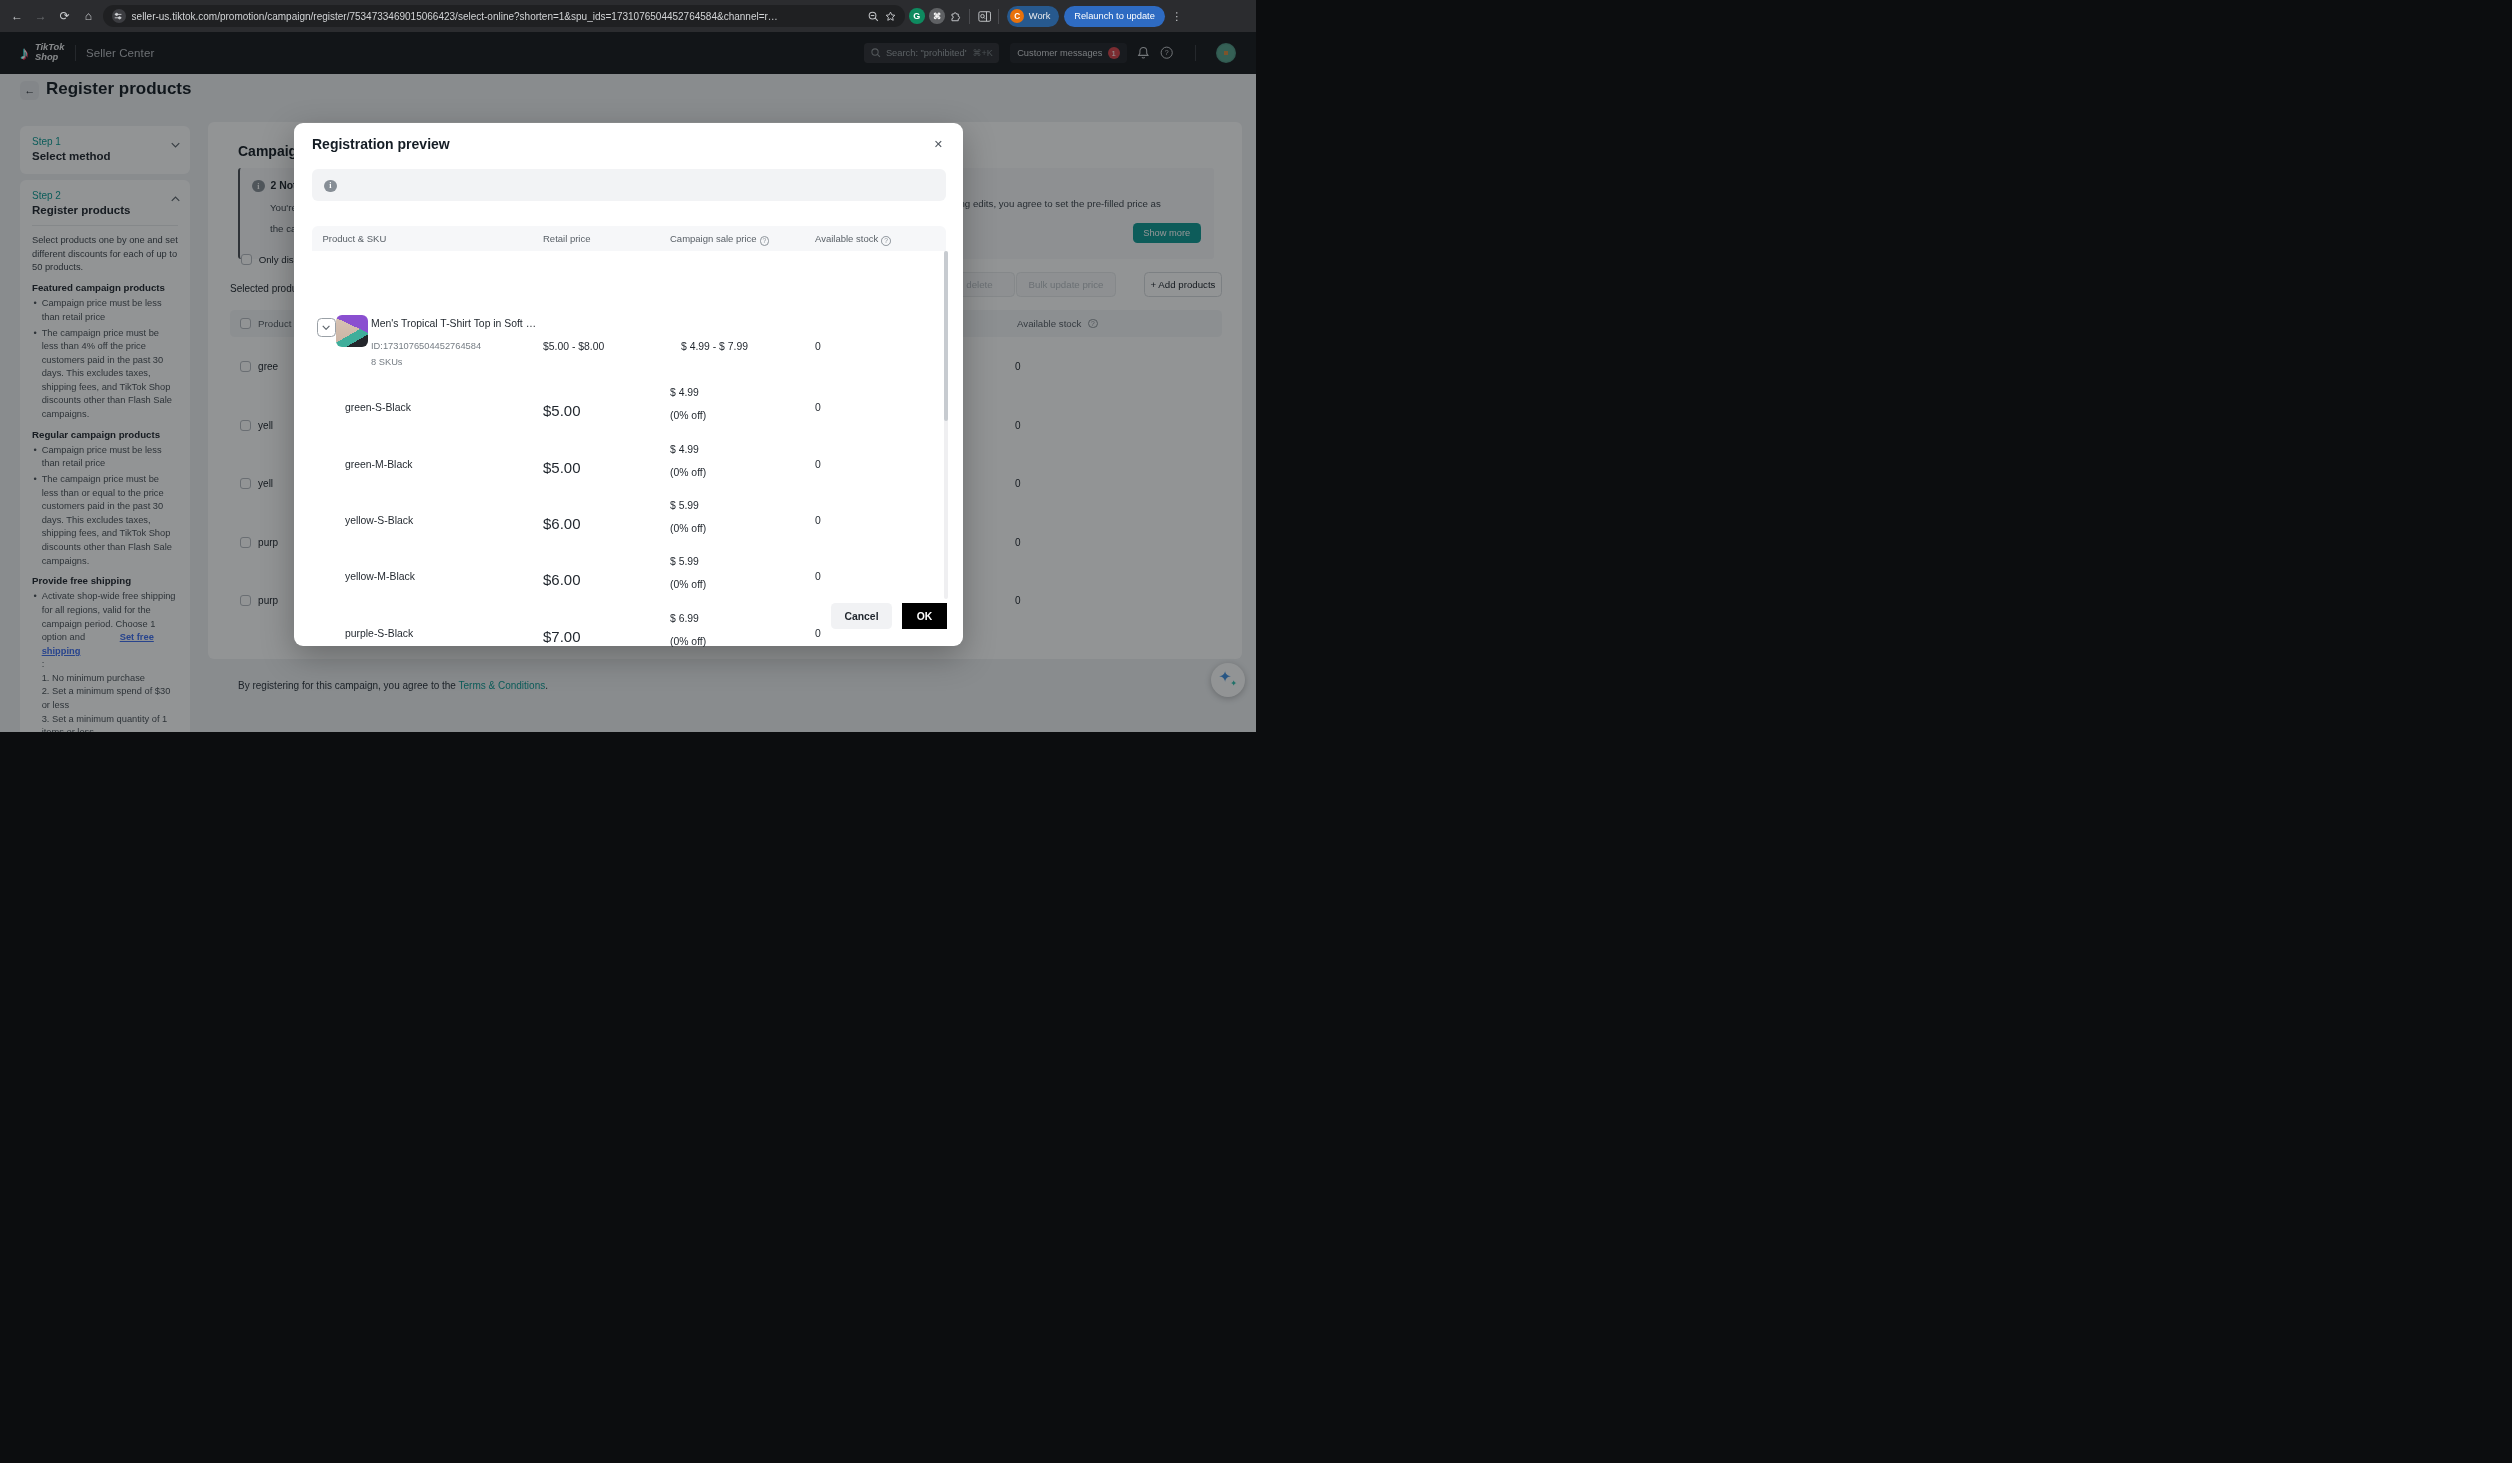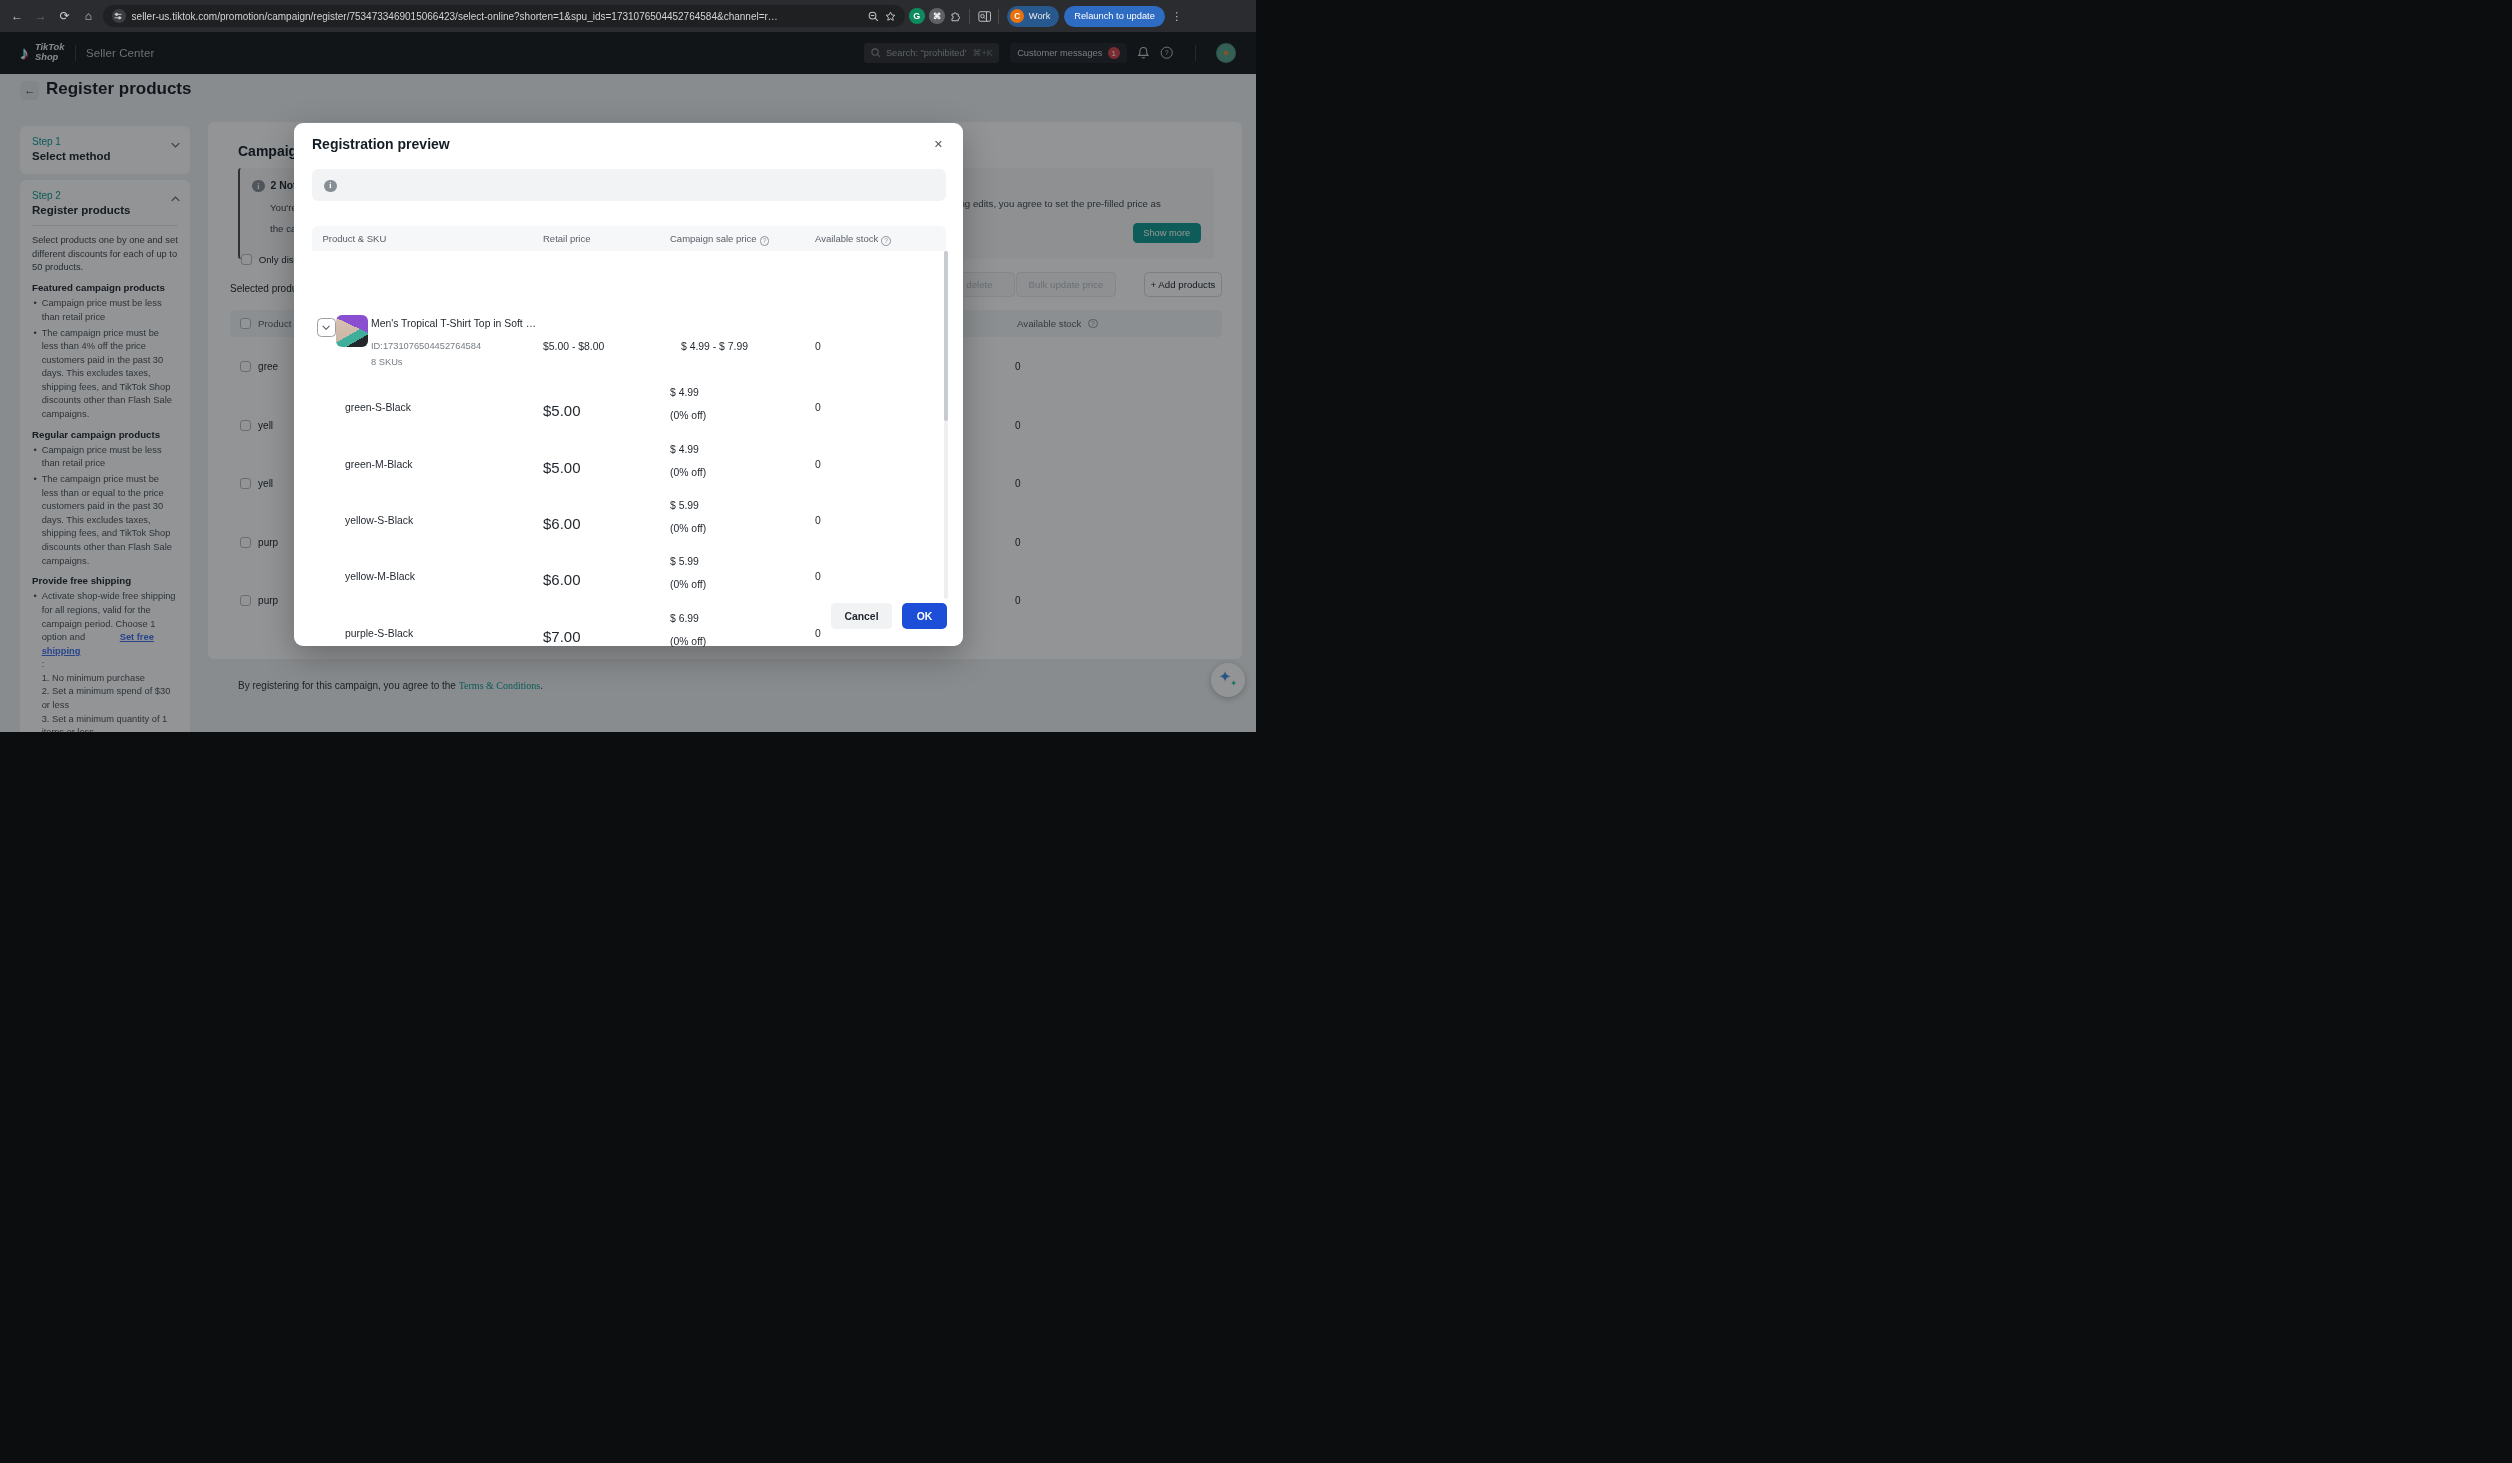--- a/index.html
+++ b/index.html
@@ -98,21 +98,21 @@
   #bg-thead .cbx { margin-left:10.4px; }
   #bg-col-product { margin-left:6.7px; }
   #bg-col-stock { position:absolute; left:787px; display:flex; align-items:center; gap:3.7px; }
   .bg-row { position:absolute; left:22px; right:20px; height:30px; display:flex; align-items:center;
             font-size:10px; color:#20262e; }
   .bg-row .cbx { margin-left:10.4px; }
   .bg-row .lbl { margin-left:6.7px; white-space:nowrap; }
   .bg-row .stk { position:absolute; left:785px; }
 
   #terms-line { position:absolute; left:238px; top:606px; font-size:10px; color:#2a313a; }
-  #terms-line a { color:#0d9a94; text-decoration:none;font-family:Liberation Serif, serif; }
+  #terms-line a { color:#0d9a94; text-decoration:none; }
 
   #footerbar { position:absolute; left:0; right:0; top:622px; height:35px; background:#fff; border-top:0.7px solid #e6e8ea; }
   #prev-btn { position:absolute; left:232px; top:5.2px; height:24.5px; border-radius:4.5px; background:#eef0f1;
               color:#20262e; font-size:10px; font-weight:bold; display:flex; align-items:center;
               gap:5.2px; padding:0 11px; border:none; }
   #discard-btn { position:absolute; left:1084px; top:5.2px; width:67px; height:25px; border-radius:4.5px;
                  background:#eff0f2; color:#20262e; font-size:10px; font-weight:500; border:none; }
   #loading-btn { position:absolute; left:1159px; top:5.2px; width:63px; height:25px; border-radius:4.5px;
                  background:#0d9a94; border:none; display:flex; align-items:center; justify-content:center; }
   .spin { width:11px; height:11px; border:1.5px solid rgba(255,255,255,.35); border-top-color:#fff;
@@ -157,22 +157,22 @@
   .mrow { position:absolute; left:18px; width:634px; height:57px; }
   .mrow .nm { position:absolute; left:33px; top:21px; font-size:10.4px; color:#1f252c; }
   .mrow .rt { position:absolute; left:231px; top:21px; font-size:15px; color:#1f252c; }
   .mrow .cp1 { position:absolute; left:358px; top:6px; font-size:10.4px; color:#1f252c; }
   .mrow .cp2 { position:absolute; left:358px; top:29px; font-size:10.4px; color:#1f252c; }
   .mrow .st { position:absolute; left:503px; top:21px; font-size:10.4px; color:#1f252c; }
   #mscroll-track { position:absolute; left:650px; top:128px; width:3.7px; height:348px; background:#efeff1; border-radius:2.2px; }
   #mscroll-thumb { position:absolute; left:650px; top:128px; width:3.7px; height:170px; background:#c7cbd0; border-radius:2.2px; }
   #mcancel { position:absolute; left:537px; top:480px; width:61px; height:26px; border-radius:4.5px;
              background:#f1f2f4; border:none; color:#1f252c; font-size:10.4px; font-weight:bold; }
-  #mok { position:absolute; left:608px; top:480px; width:45px; height:26px; border-radius:5px;
-         background:#1d4ed8; border:none; color:#fff; font-size:10.4px; font-weight:bold; }
+  #mok { position:absolute; left:608px; top:480px; width:45px; height:26px; border-radius:0;
+         background:#000000; border:none; color:#fff; font-size:10.4px; font-weight:bold; }
   svg { display:block; }
 </style>
 </head>
 <body>
 
 <div id="stage">
 
   <div id="chrome">
     <span class="nav-ic">←</span>
     <span class="nav-ic dim">→</span>

